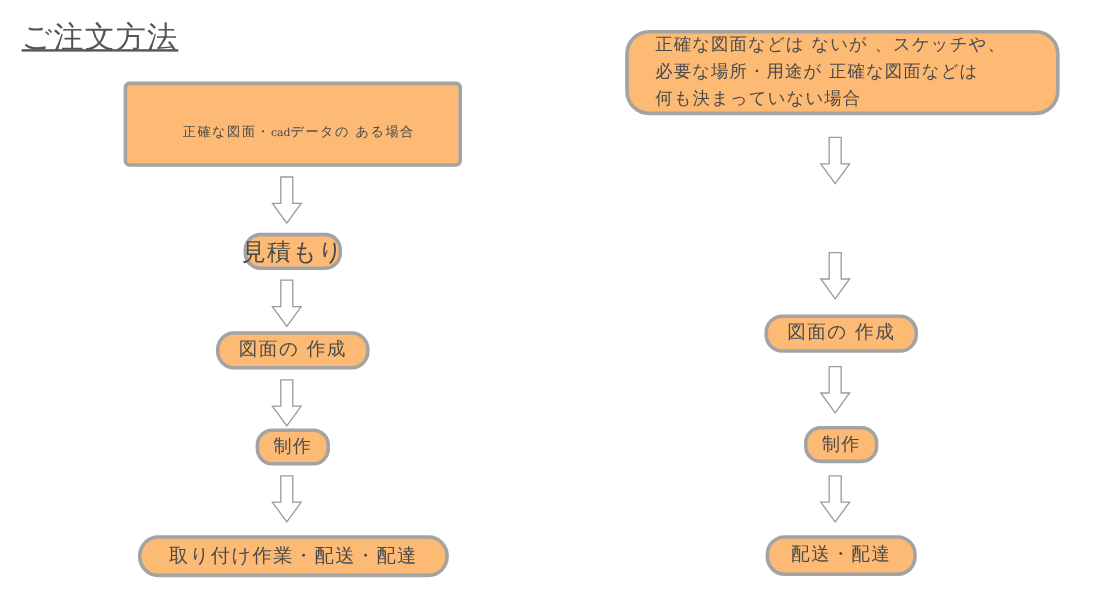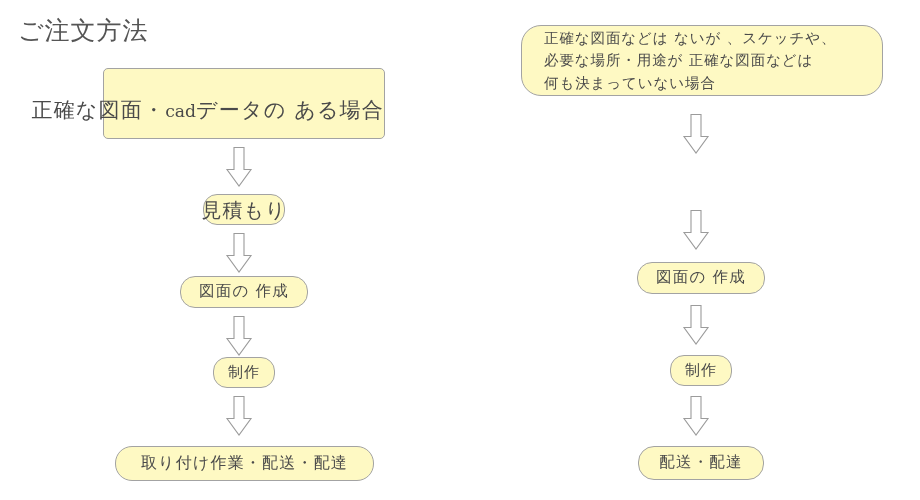--- a/index.html
+++ b/index.html
@@ -20,26 +20,27 @@
     height: 500px;
   }
   .page-title {
     position: absolute;
     left: 18px;
     top: 14px;
     font-size: 25px;
     letter-spacing: 1px;
     color: #555555;
     white-space: nowrap;
+    text-decoration: underline;
   }
   .node {
     position: absolute;
     box-sizing: border-box;
-    border: 1px solid #a3a3a3;
-    background: #fef9c3;
+    border: 3px solid #a3a3a3;
+    background: #fdba74;
     color: #4a4a4a;
     display: flex;
     flex-direction: column;
     align-items: center;
     justify-content: center;
     white-space: nowrap;
     line-height: 1.5;
   }
   .node .line {
     display: block;
@@ -54,23 +55,23 @@
     position: absolute;
   }
   .arrow svg {
     display: block;
     overflow: visible;
   }
   
   #node-l1 {
     left: 103px; top: 68px; width: 282px; height: 71px;
     border-radius: 5px;
-    font-size: 21px;
-    letter-spacing: 1.2px;
-    align-items: flex-end;
+    font-size: 11px;
+    letter-spacing: 1.2px;
+    align-items: center;
     padding: 20px 0 6px 10px;
     justify-content: space-around;
   }
   #node-l2 {
     left: 203px; top: 194px; width: 82px; height: 31px;
     border-radius: 14px;
     font-size: 20px;
     letter-spacing: 1px;
   }
   #node-l3 {

